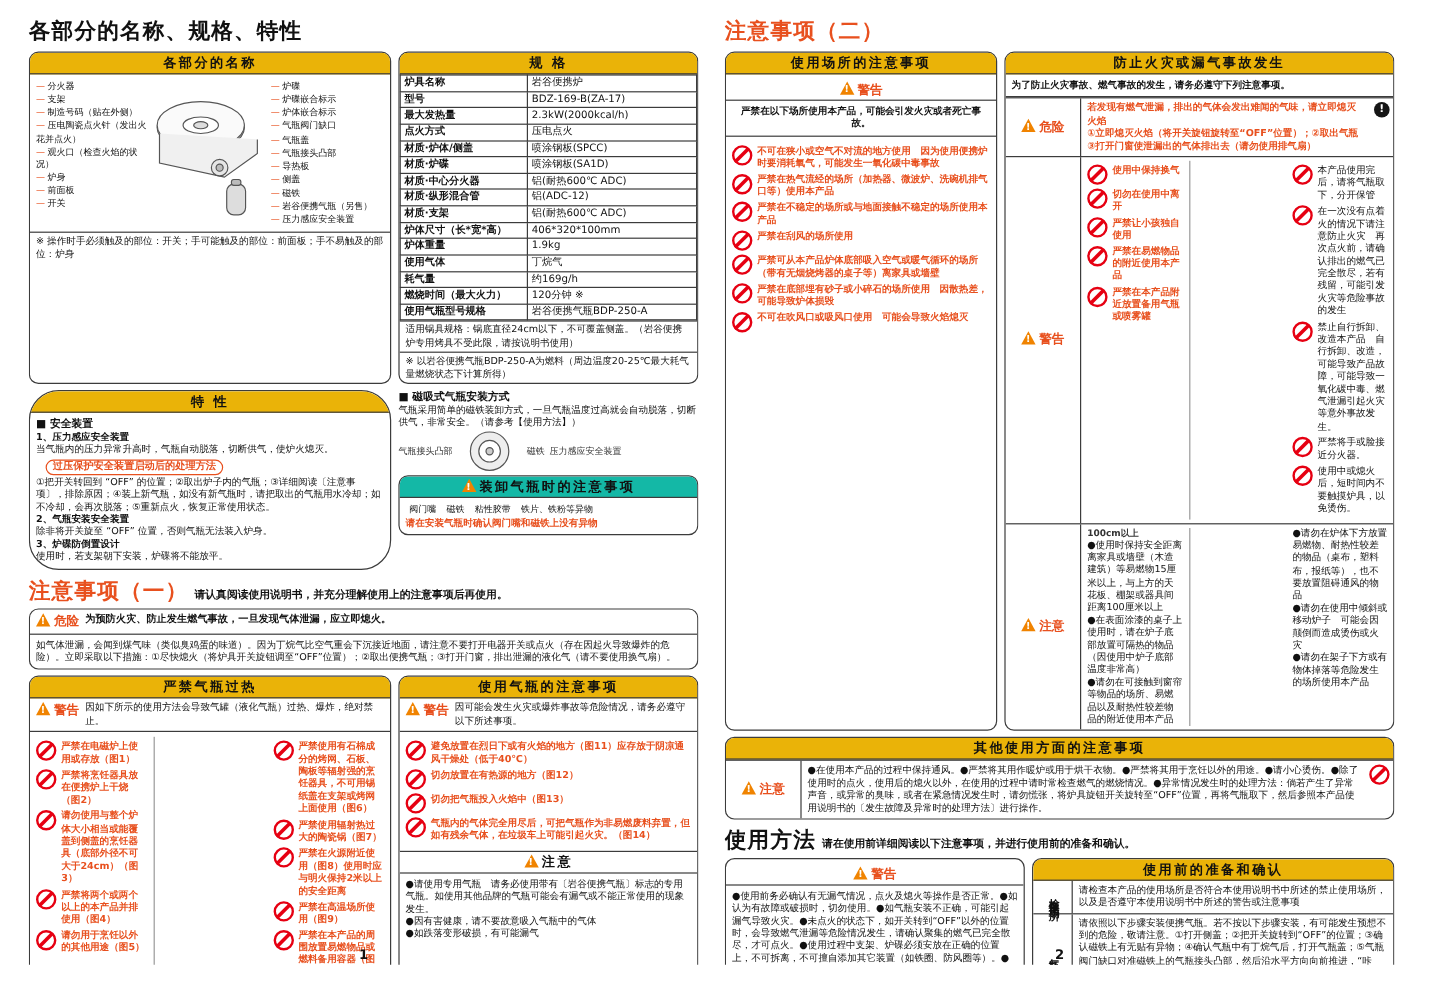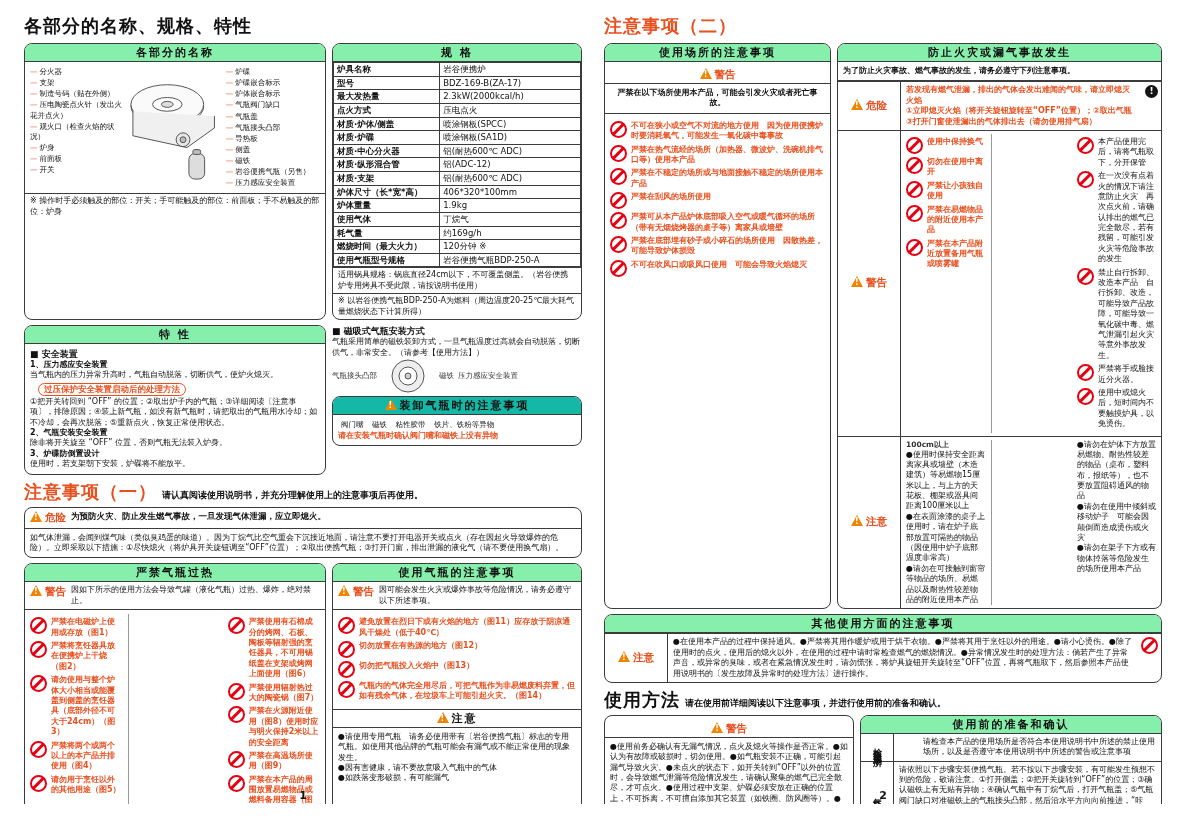--- a/index.html
+++ b/index.html
@@ -5,21 +5,21 @@
   html,body{margin:0;padding:0;background:#fff;}
   body{width:1191px;height:823px;overflow:hidden;font-family:"DejaVu Sans",sans-serif;color:#111;}
   .sheet{display:flex;gap:22px;padding:14px 24px 0 24px;}
   .page{position:relative;width:558px;height:790px;overflow:hidden;}
   .pageno{position:absolute;bottom:2px;left:0;right:0;text-align:center;font-size:11px;font-weight:bold;}
   h1.main{font-size:18px;font-weight:bold;margin:0 0 5px 0;letter-spacing:1px;}
   h1.red{color:#e8501e;}
   .intro{font-size:9px;font-weight:bold;}
   .cols{display:flex;gap:6px;align-items:stretch;}
   .box{border:1.5px solid #3c3c3c;border-radius:8px;overflow:hidden;background:#fff;margin-bottom:5px;}
-  .bh{background:#86efac;border-bottom:1.5px solid #3c3c3c;text-align:center;font-weight:bold;font-size:11px;padding:1px 2px;letter-spacing:2px;}
+  .bh{background:#eab308;border-bottom:1.5px solid #3c3c3c;text-align:center;font-weight:bold;font-size:11px;padding:1px 2px;letter-spacing:2px;}
   .pad{padding:4px 5px;}
   .t8{font-size:8px;line-height:1.3;}
   .t85{font-size:8.5px;line-height:1.32;}
   .t9{font-size:9px;line-height:1.35;}
   .bold{font-weight:bold;}
   .red{color:#e8501e;}
   .cap{font-size:7.5px;color:#333;}
   
   .tri{position:relative;display:inline-block;width:0;height:0;border-left:6px solid transparent;border-right:6px solid transparent;border-bottom:11px solid #f08300;margin-right:3px;vertical-align:-1px;}
   .tri::after{content:"!";position:absolute;left:-2px;top:2px;width:4px;font-size:8px;font-weight:bold;color:#fff;line-height:9px;}
@@ -39,21 +39,21 @@
   .labelchip{font-size:7.5px;margin:1px 3px;display:inline-block;}
   .diagwrap{display:flex;gap:4px;}
   .lblcol{width:96px;}
   .lblcol div{font-size:7.5px;line-height:1.35;margin:1px 0;}
   .dash::before{content:"—";color:#e8501e;margin-right:2px;}
   .warnrow{display:flex;gap:5px;align-items:flex-start;border-bottom:1px solid #3c3c3c;padding:3px 5px;}
   .subcols{display:flex;gap:6px;}
   .subcols>div{flex:1;}
   .vr{border-left:1px solid #999;}
   .frow{display:flex;border-top:1px solid #3c3c3c;}
-  .frow:first-child{border-top:none;gap:24px;}
+  .frow:first-child{border-top:none;}
   .flab{width:58px;display:flex;align-items:center;justify-content:center;border-right:1px solid #3c3c3c;padding:2px;}
   .fbody{flex:1;padding:3px 5px;}
   .preplab{width:30px;border-right:1px solid #3c3c3c;display:flex;align-items:center;justify-content:center;font-weight:bold;font-size:9px;padding:2px 1px;}
   .vert{writing-mode:vertical-rl;text-orientation:upright;letter-spacing:2px;}
   svg{display:block;}
   .notebar{border-top:1px solid #3c3c3c;padding:2px 5px;}
   .recover{border:1.5px solid #e8501e;border-radius:10px;padding:0 5px;display:inline-block;color:#e8501e;font-weight:bold;font-size:8.5px;margin:2px 0 1px 8px;}
 </style>
 </head>
 <body>
@@ -172,21 +172,21 @@
               </tr>
           </tbody>
         </table>
         <div class="notebar t8">适用锅具规格：锅底直径24cm以下，不可覆盖侧盖。（岩谷便携炉专用烤具不受此限，请按说明书使用）</div>
         <div class="notebar t8">※ 以岩谷便携气瓶BDP-250-A为燃料（周边温度20-25℃最大耗气量燃烧状态下计算所得）</div>
       </div>
     </div>
 
     <div class="cols">
 
-      <div class="box" style="flex:0 0 300px;">
+      <div class="box" style="flex:0 0 300px;border-radius:25px;">
         <div class="bh">特 性</div>
         <div class="pad t8">
           <div class="bold t9">■ 安全装置</div>
           <div class="bold">1、压力感应安全装置</div>
           <div>当气瓶内的压力异常升高时，气瓶自动脱落，切断供气，使炉火熄灭。</div>
           <div class="recover">过压保护安全装置启动后的处理方法</div>
           <div>①把开关转回到 “OFF” 的位置；②取出炉子内的气瓶；③详细阅读〔注意事项〕，排除原因；④装上新气瓶，如没有新气瓶时，请把取出的气瓶用水冷却；如不冷却，会再次脱落；⑤重新点火，恢复正常使用状态。</div>
           <div class="bold">2、气瓶安装安全装置</div>
           <div>除非将开关旋至 “OFF” 位置，否则气瓶无法装入炉身。</div>
           <div class="bold">3、炉碟防倒置设计</div>

